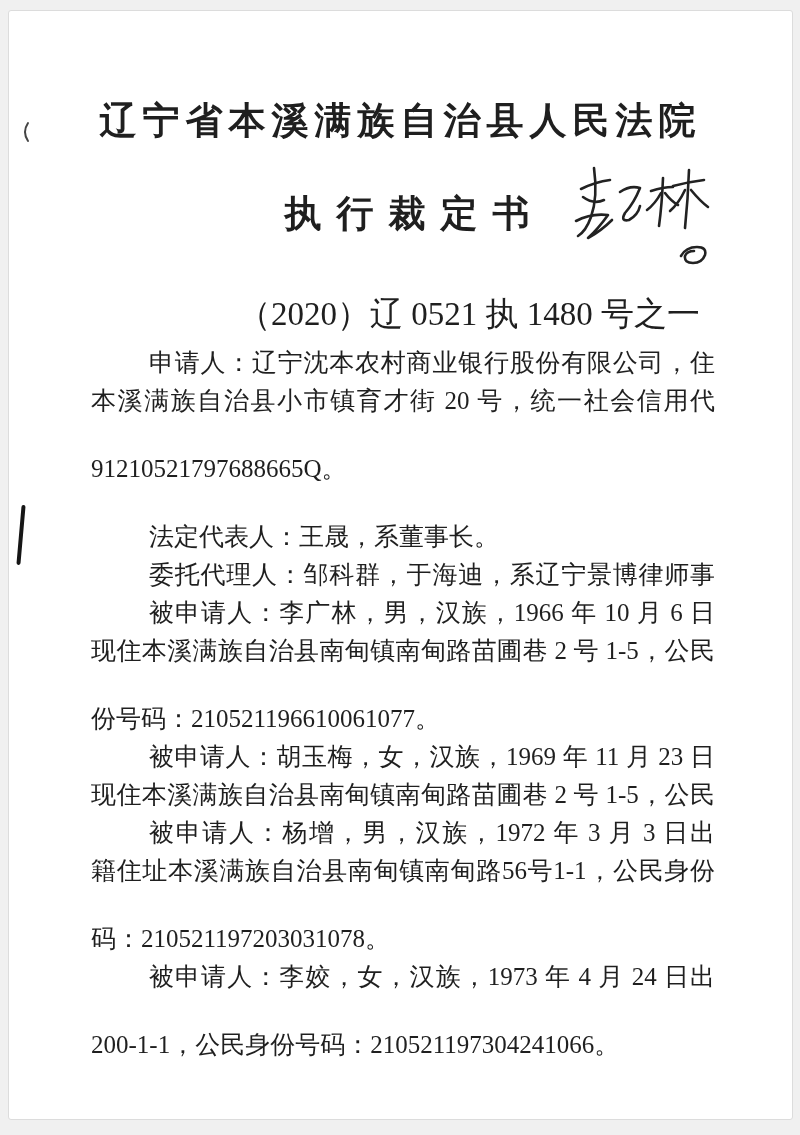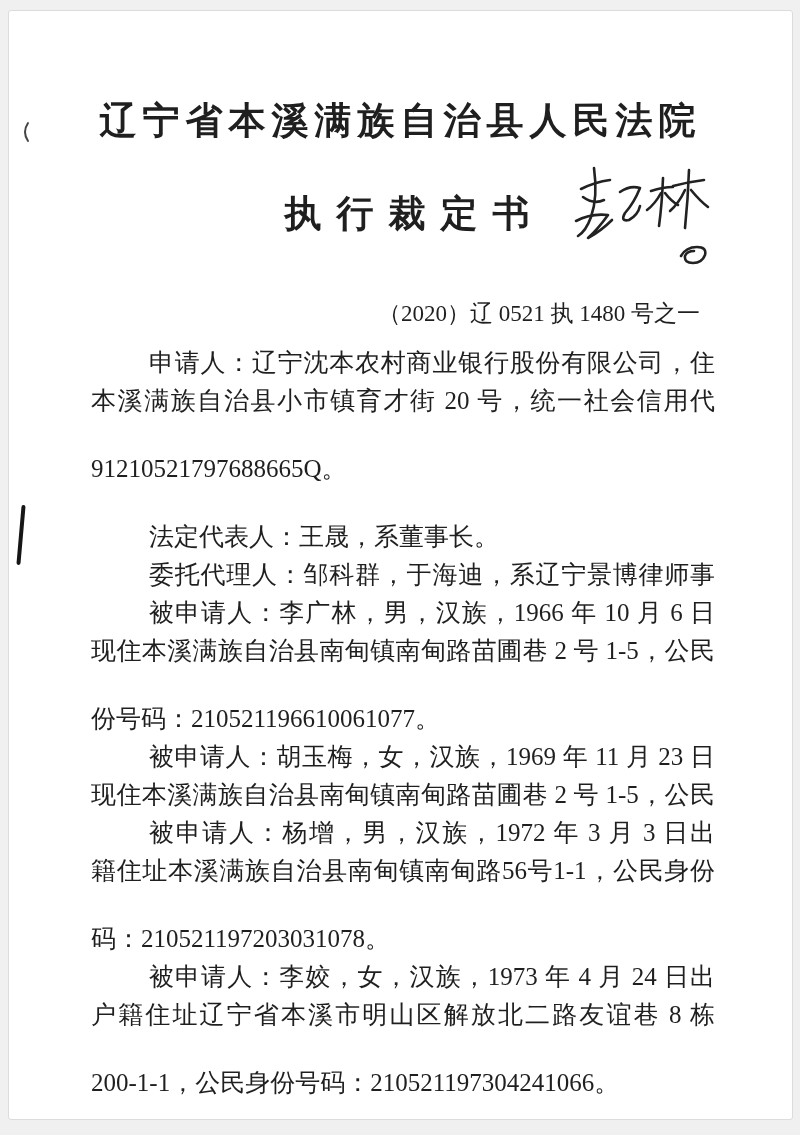--- a/index.html
+++ b/index.html
@@ -31,21 +31,21 @@
     font-size:37px;line-height:44px;font-weight:bold;
     letter-spacing:15px;padding-left:28px;
     white-space:nowrap;
   }
   .signature{
     position:absolute;top:148px;left:558px;
     width:160px;height:115px;
   }
   .case-number{
     position:absolute;top:288px;right:92px;
-    font-size:23px;line-height:30px;
+    font-size:33px;line-height:30px;
     white-space:nowrap;
   }
   .doc-body{
     position:absolute;top:333px;left:82px;
     width:624px;
     font-size:25px;line-height:38px;
   }
   .line{
     text-align:justify;
     text-align-last:justify;
@@ -132,21 +132,20 @@
     </div>
 
     <div class="para">
       <div class="line first">被申请人：杨增，男，汉族，1972 年 3 月 3 日出生，户</div>
       <div class="line">籍住址本溪满族自治县南甸镇南甸路56号1-1，公民身份号</div>
       <div class="line last">码：210521197203031078。</div>
     </div>
 
     <div class="para">
       <div class="line first">被申请人：李姣，女，汉族，1973 年 4 月 24 日出生，</div>
-      <div class="line">户籍住址辽宁省本溪市明山区解放北二路友谊巷 8 栋</div>
       <div class="line last">200-1-1，公民身份号码：210521197304241066。</div>
     </div>
 
   </div>
 
   <div class="artifact-stroke"></div>
   <div class="artifact-paren">
     <svg width="10" height="22" viewBox="0 0 10 22">
       <path d="M8,2 Q2,11 8,20" stroke="#444444" fill="none" stroke-width="2" stroke-linecap="round"></path>
     </svg>

